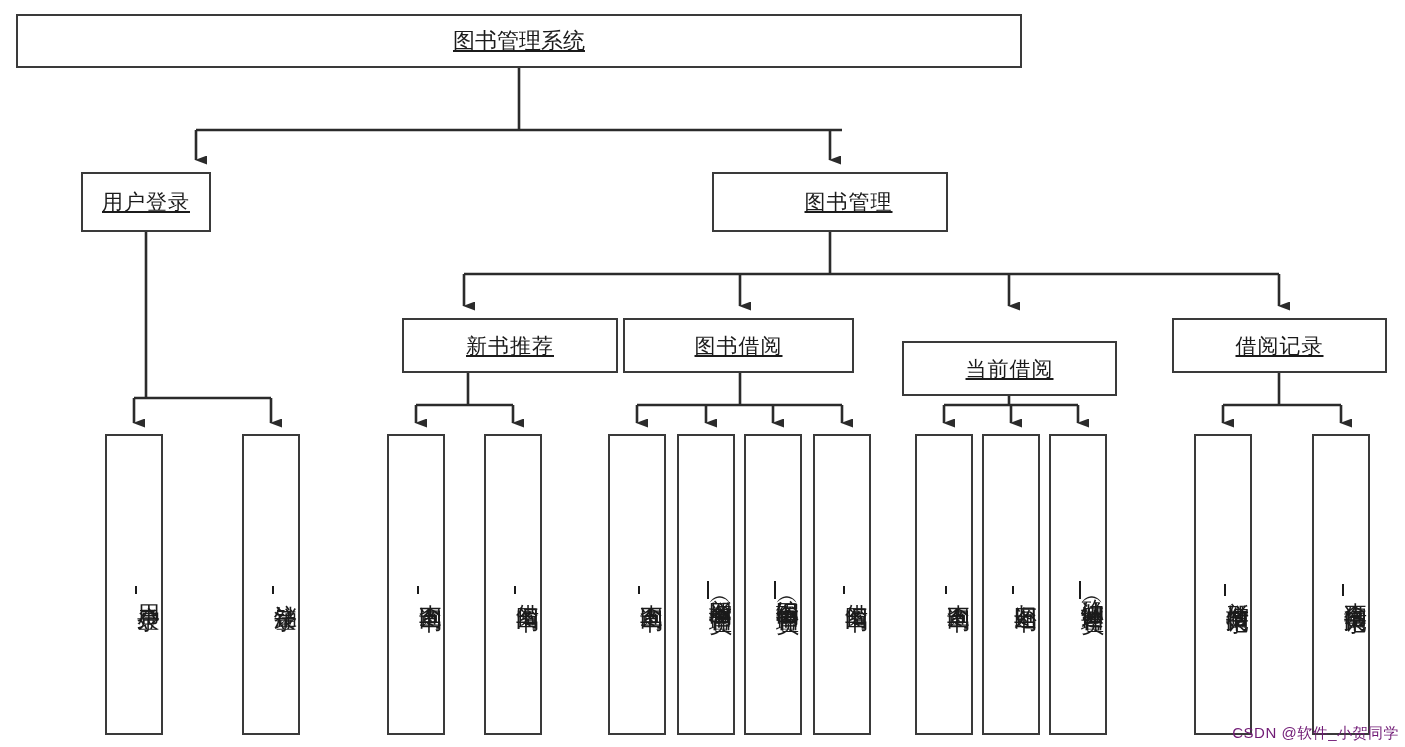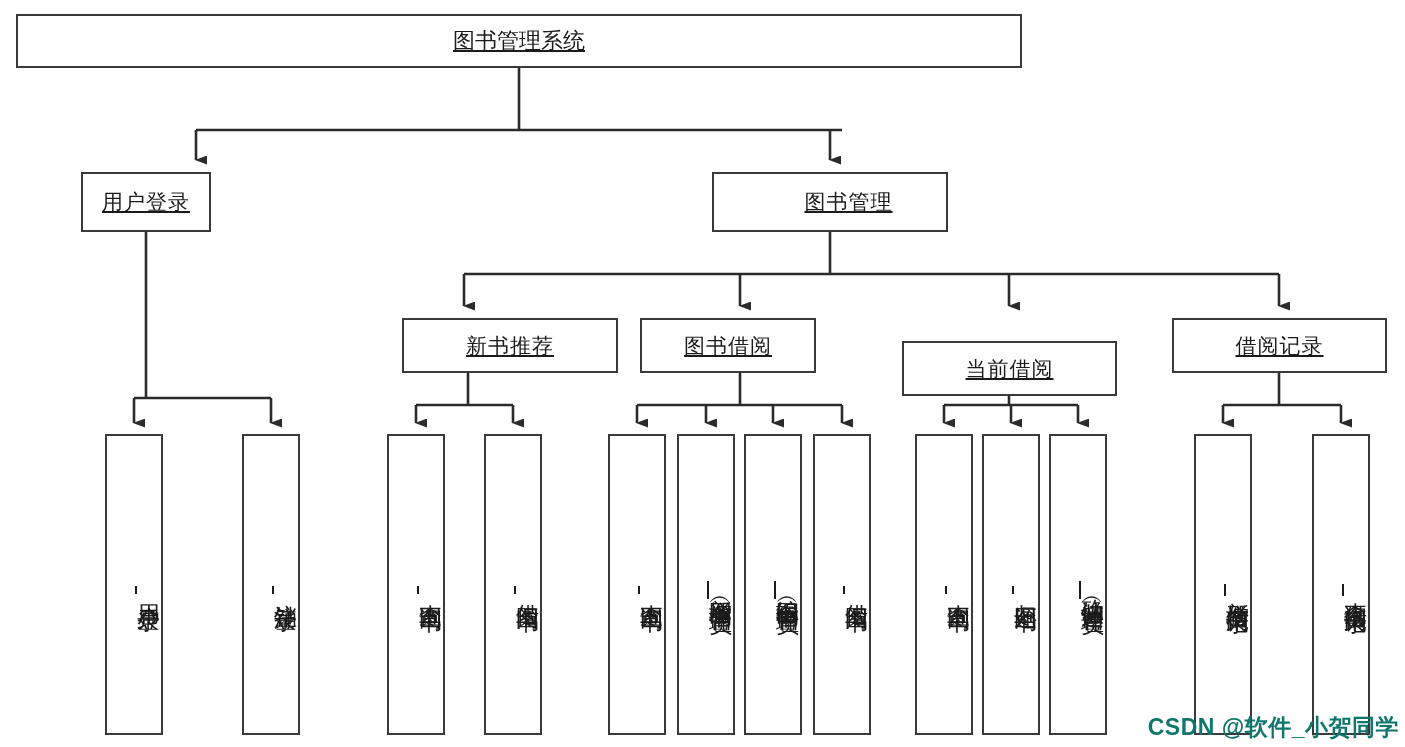--- a/index.html
+++ b/index.html
@@ -5,22 +5,22 @@
   html,body{margin:0;padding:0;background:#ffffff;}
   body{font-family:"Liberation Sans","DejaVu Sans",sans-serif;}
   #canvas{position:relative;width:1405px;height:747px;background:#fff;overflow:hidden;}
   svg.wires{position:absolute;left:0;top:0;width:1405px;height:747px;pointer-events:none;}
   .node{position:absolute;box-sizing:border-box;background:#ffffff;border:2px solid #3a3a3a;
         display:flex;align-items:center;justify-content:center;text-align:center;color:#1b1b1b;text-decoration:underline;}
   .node.h{font-size:21px;letter-spacing:1px;}
   .node.root{font-size:22px;}
   .leaf{writing-mode:vertical-rl;text-orientation:upright;font-size:23px;line-height:1.12;
         letter-spacing:2px;padding-top:10px;align-items:flex-start;justify-content:center;}
-  .wm{position:absolute;right:6px;bottom:4px;font-size:23px;color:#0f766e;letter-spacing:.5px;
-      white-space:nowrap;font-weight:bold;}
+  .wm{position:absolute;right:6px;bottom:4px;font-size:15px;color:#701a75;letter-spacing:.5px;
+      white-space:nowrap;}
 </style>
 </head>
 <body>
 
 <div id="canvas">
 
   <svg class="wires" viewBox="0 0 1405 747">
     <defs>
       <marker id="arr" markerWidth="10" markerHeight="12" refX="4.5" refY="11" orient="auto" markerUnits="userSpaceOnUse">
         <path d="M0,0 L9,0 L4.5,12 Z" fill="#2b2b2b"></path>
@@ -69,21 +69,21 @@
       <path d="M1341,405 L1341,423" marker-end="url(#arr)"></path>
     </g>
   </svg>
 
   <div class="node root" style="left:16px;top:14px;width:1006px;height:54px;">图书管理系统</div>
 
   <div class="node h" style="left:81px;top:172px;width:130px;height:60px;">用户登录</div>
   <div class="node h" style="left:712px;top:172px;width:236px;height:60px;padding-left:37px;">图书管理</div>
 
   <div class="node h" style="left:361px;top:318px;width:216px;height:55px;margin-left:41px;">新书推荐</div>
-  <div class="node h" style="left:640px;top:318px;width:176px;height:55px;">图书借阅</div>
+  <div class="node h" style="left:623px;top:318px;width:231px;height:55px;">图书借阅</div>
   <div class="node h" style="left:902px;top:318px;width:215px;height:55px;margin-top:23px;">当前借阅</div>
   <div class="node h" style="left:1172px;top:318px;width:215px;height:55px;">借阅记录</div>
 
   <div class="node leaf" style="left:105px;top:434px;width:58px;height:301px;">用户登录</div>
   <div class="node leaf" style="left:242px;top:434px;width:58px;height:301px;">注销登录</div>
 
   <div class="node leaf" style="left:387px;top:434px;width:58px;height:301px;">查询图书</div>
   <div class="node leaf" style="left:484px;top:434px;width:58px;height:301px;">借阅图书</div>
 
   <div class="node leaf" style="left:608px;top:434px;width:58px;height:301px;">查询图书</div>

